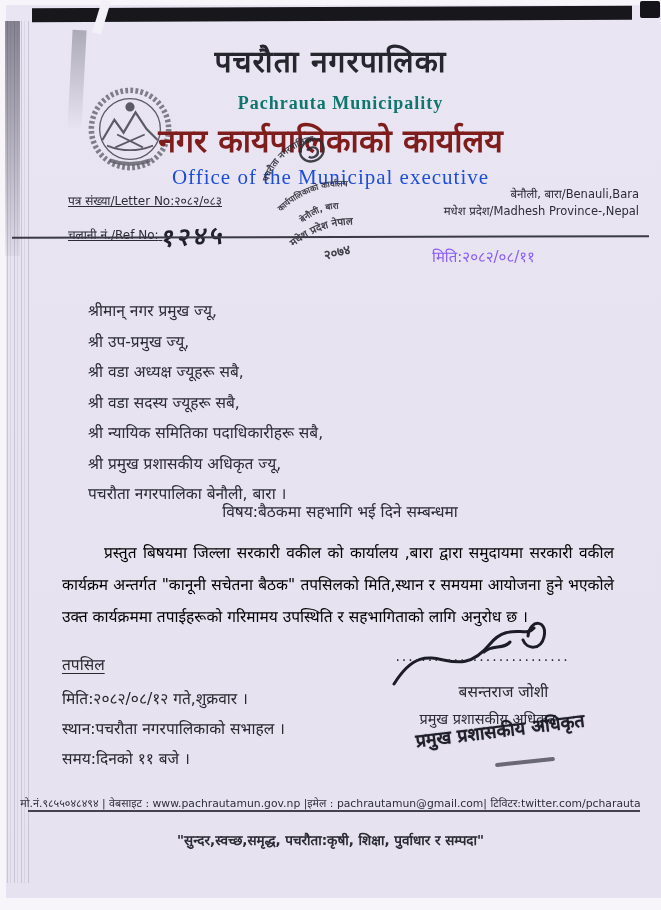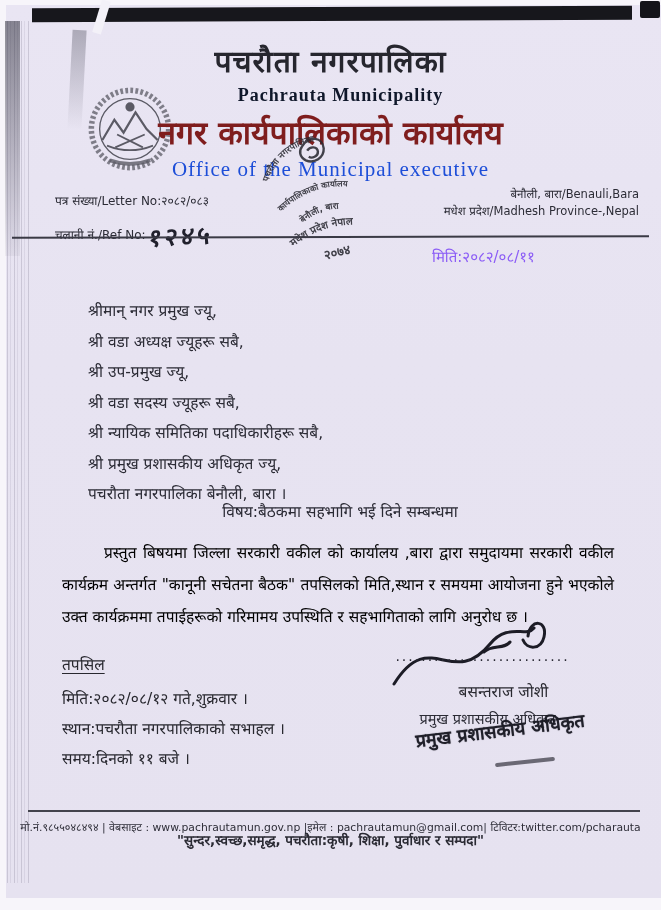--- a/index.html
+++ b/index.html
@@ -21,30 +21,30 @@
     background:repeating-linear-gradient(90deg, rgba(85,80,105,.20) 0 1px, transparent 1px 3px, rgba(120,112,140,.13) 3px 4px, transparent 4px 7px);
   }
   .edge-dark{position:absolute; left:5px; top:21px; width:15px; height:235px;
     background:linear-gradient(180deg, rgba(35,35,48,.5), rgba(35,35,48,.05));}
   .smudge{position:absolute; left:70px; top:30px; width:14px; height:100px;
     background:linear-gradient(180deg, rgba(60,60,75,.35), rgba(60,60,75,0)); transform:rotate(3deg);}
 
   
   .hdr{position:absolute; left:0; top:40px; width:661px; text-align:center;}
   .hdr-title-np{font-size:30px; font-weight:bold; color:#26262e; letter-spacing:1px;}
-  .hdr-title-en{font-family:"Liberation Serif", serif; font-size:18px; font-weight:bold; color:#0f172a; letter-spacing:1px; margin-top:4px;padding-left:20px;}
+  .hdr-title-en{font-family:"Liberation Serif", serif; font-size:18px; font-weight:bold; color:#0f766e; letter-spacing:1px; margin-top:12px;padding-left:20px;}
   .hdr-office-np{font-size:32px; font-weight:bold; color:#7f1d1d; margin-top:4px;}
   .hdr-office-en{font-family:"Liberation Serif", serif; font-size:21px; color:#1d4ed8; margin-top:4px; letter-spacing:1px;}
   .emblem{position:absolute; left:84px; top:82px; width:92px; height:94px;}
 
   
   .round-stamp{position:absolute; left:238px; top:126px; width:170px; height:138px; transform:rotate(-14deg); opacity:.88;}
 
   
-  .meta-left{position:absolute; left:55px; top:192px; font-size:12px; color:#2c2c36;}
+  .meta-left{position:absolute; left:68px; top:192px; font-size:12px; color:#2c2c36;text-decoration:underline;}
   .meta-left .row2{margin-top:9px;}
   .ref-hand{display:inline-block; font-size:25px; font-weight:bold; color:#20202c; transform:skewX(-9deg) rotate(-3deg); letter-spacing:3px; vertical-align:-6px;}
   .meta-right{position:absolute; right:22px; top:186px; text-align:right; font-size:11.5px; color:#2c2c36; line-height:17px;}
   .rule-top{position:absolute; left:12px; top:236px; width:637px; height:2px; background:#3a3a45; transform:rotate(-0.15deg);}
   .date-line{position:absolute; left:432px; top:246px; font-size:15px; color:#8b5cf6;}
 
   
   .recipients{position:absolute; left:88px; top:296px; font-size:15.5px; color:#2b2b35; line-height:30.5px;}
 
   .subject{position:absolute; left:0; top:500px; width:680px; text-align:center; font-size:15.5px; color:#2a2a34;}
@@ -65,21 +65,21 @@
     transform:rotate(-7deg); text-shadow:0 0 1px rgba(24,24,34,.55);
   }
   .sig-stamp-underline{position:absolute; left:495px; top:760px; width:60px; height:4px; background:rgba(24,24,34,.6); transform:rotate(-6deg); border-radius:2px;}
 
   
   .tapasil{position:absolute; left:62px; top:650px; font-size:15.5px; color:#28282f; line-height:30px;}
   .tapasil .head{text-decoration:underline; text-underline-offset:3px; margin-bottom:4px;}
 
   
   .rule-bottom{position:absolute; left:28px; top:810px; width:612px; height:1.5px; background:#43434d;}
-  .foot-contact{position:absolute; left:0; top:819px; width:661px; text-align:center; font-size:10.8px; color:#2e2e38;}
+  .foot-contact{position:absolute; left:0; top:795px; width:661px; text-align:center; font-size:10.8px; color:#2e2e38;}
   .foot-tagline{position:absolute; left:0; top:831px; width:661px; text-align:center; font-size:13.5px; font-weight:bold; color:#2a2a33;}
 
   svg text{font-family:"DejaVu Sans", sans-serif;}
 </style>
 </head>
 <body>
 
 <div class="page">
   <div class="paper"></div>
   <div class="edge-streaks"></div>
@@ -136,22 +136,22 @@
   </div>
   <div class="meta-right">
     <div>बेनौली, बारा/Benauli,Bara</div>
     <div>मधेश प्रदेश/Madhesh Province-,Nepal</div>
   </div>
   <div class="rule-top"></div>
   <div class="date-line">मिति:२०८२/०८/११</div>
 
   <div class="recipients">
     <div>श्रीमान् नगर प्रमुख ज्यू,</div>
+    <div>श्री उप-प्रमुख ज्यू,</div>
     <div>श्री वडा अध्यक्ष ज्यूहरू सबै,</div>
-    <div>श्री उप-प्रमुख ज्यू,</div>
     <div>श्री वडा सदस्य ज्यूहरू सबै,</div>
     <div>श्री न्यायिक समितिका पदाधिकारीहरू सबै,</div>
     <div>श्री प्रमुख प्रशासकीय अधिकृत ज्यू,</div>
     <div>पचरौता नगरपालिका बेनौली, बारा ।</div>
   </div>
 
   <div class="subject">विषय:बैठकमा सहभागि भई दिने सम्बन्धमा</div>
 
   <div class="body-par">प्रस्तुत बिषयमा  जिल्ला सरकारी वकील को कार्यालय ,बारा द्वारा समुदायमा सरकारी वकील कार्यक्रम अन्तर्गत "कानूनी सचेतना बैठक" तपसिलको मिति,स्थान र समयमा आयोजना  हुने भएकोले उक्त कार्यक्रममा तपाईहरूको गरिमामय उपस्थिति र सहभागिताको लागि अनुरोध छ ।</div>
 

